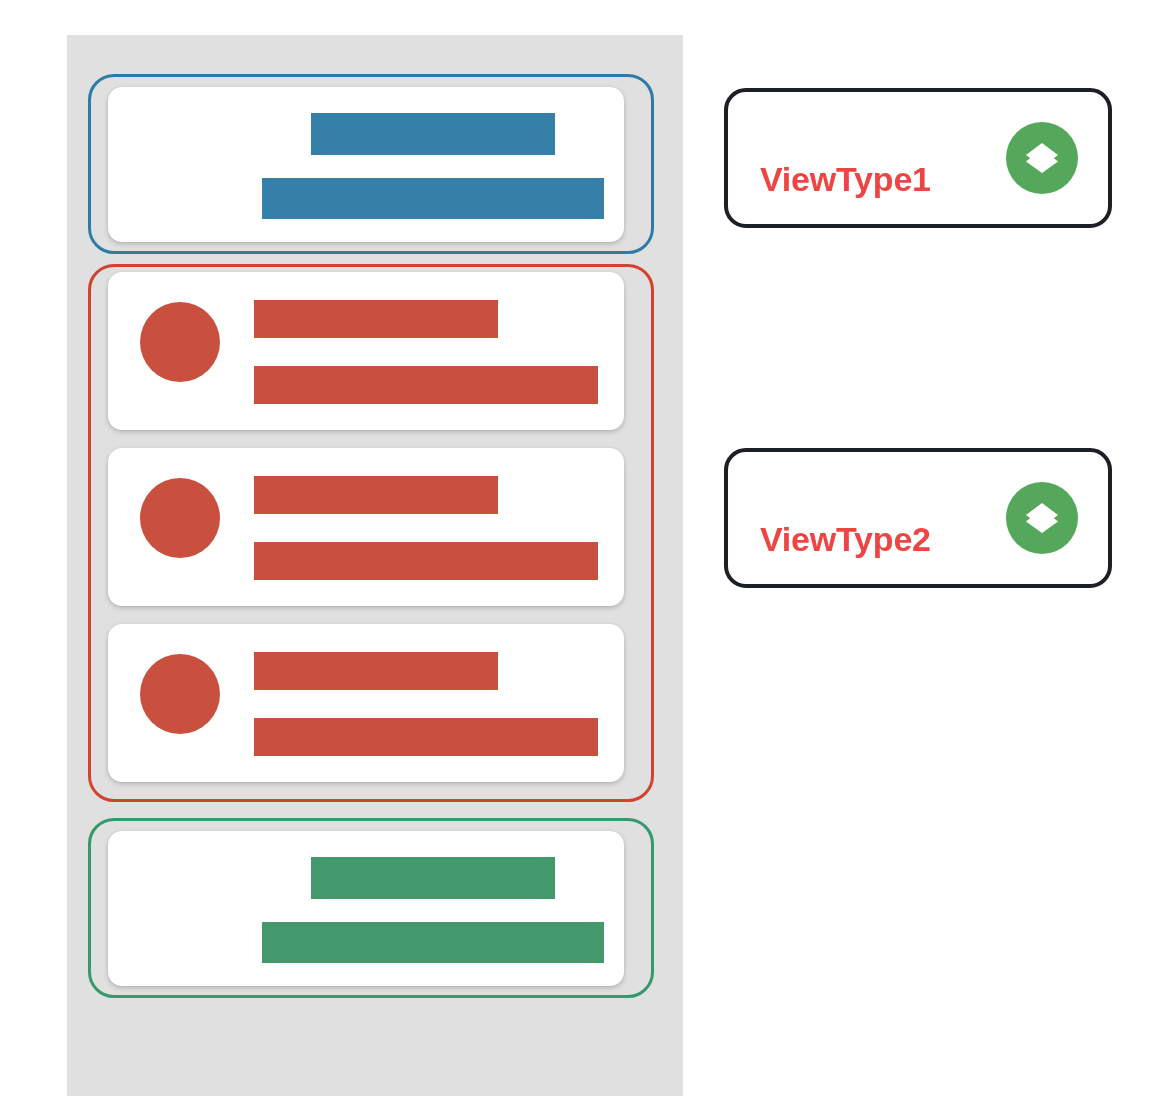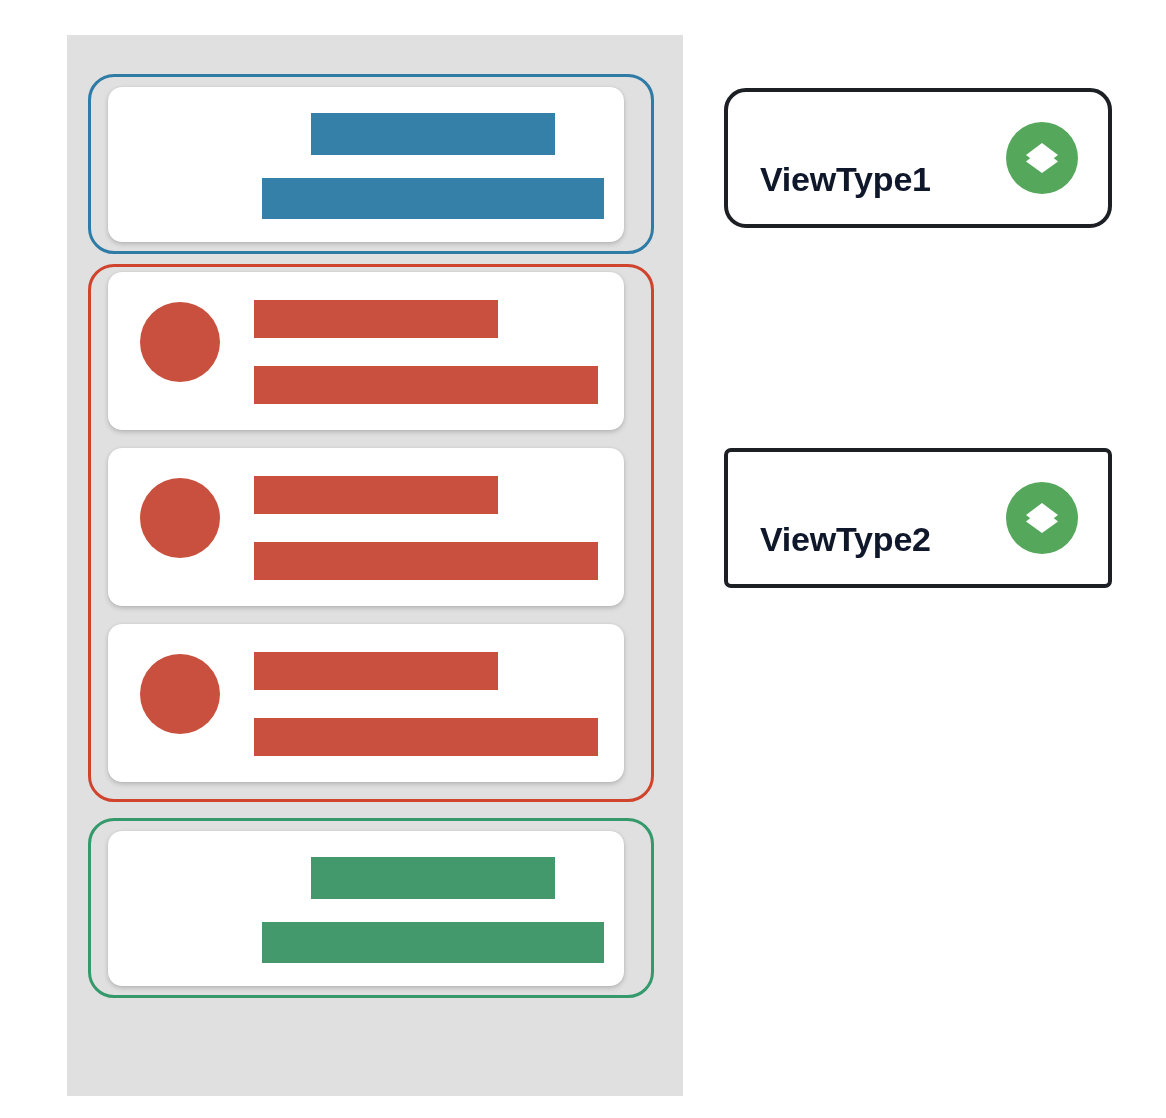--- a/index.html
+++ b/index.html
@@ -97,21 +97,21 @@
     justify-content: space-between;
     padding: 0 30px 0 32px;
   }
   #legend-viewtype1 { top: 88px; }
   #legend-viewtype2 { top: 448px; }
 
   .legend-label {
     font-family: "Liberation Sans", sans-serif;
     font-size: 34px;
     font-weight: bold;
-    color: #0f172a;
+    color: #ef4444;
     letter-spacing: -0.2px;
     white-space: nowrap;
     margin-top: 42px;
   }
 
   .legend-icon-circle {
     width: 72px;
     height: 72px;
     border-radius: 50%;
     background: #55a75b;
@@ -166,21 +166,21 @@
 <div id="legend-viewtype1" class="legend-card" style="border-color: rgb(28, 31, 35);">
   <span class="legend-label">ViewType1</span>
   <span class="legend-icon-circle" style="background: rgb(85, 167, 91);">
     <svg width="44" height="44" viewBox="0 0 44 44" aria-hidden="true">
       <polygon points="22,7 38,19 22,31 6,19" fill="#ffffff"></polygon>
       <polygon points="22,25 33,21.5 38,25.5 22,37 6,25.5 11,21.5" fill="#ffffff"></polygon>
     </svg>
   </span>
 </div>
 
-<div id="legend-viewtype2" class="legend-card" style="border-color: rgb(28, 31, 35); border-radius: 7px;">
+<div id="legend-viewtype2" class="legend-card" style="border-color: rgb(28, 31, 35);">
   <span class="legend-label">ViewType2</span>
   <span class="legend-icon-circle" style="background: rgb(85, 167, 91);">
     <svg width="44" height="44" viewBox="0 0 44 44" aria-hidden="true">
       <polygon points="22,7 38,19 22,31 6,19" fill="#ffffff"></polygon>
       <polygon points="22,25 33,21.5 38,25.5 22,37 6,25.5 11,21.5" fill="#ffffff"></polygon>
     </svg>
   </span>
 </div>
 
 </body></html>

